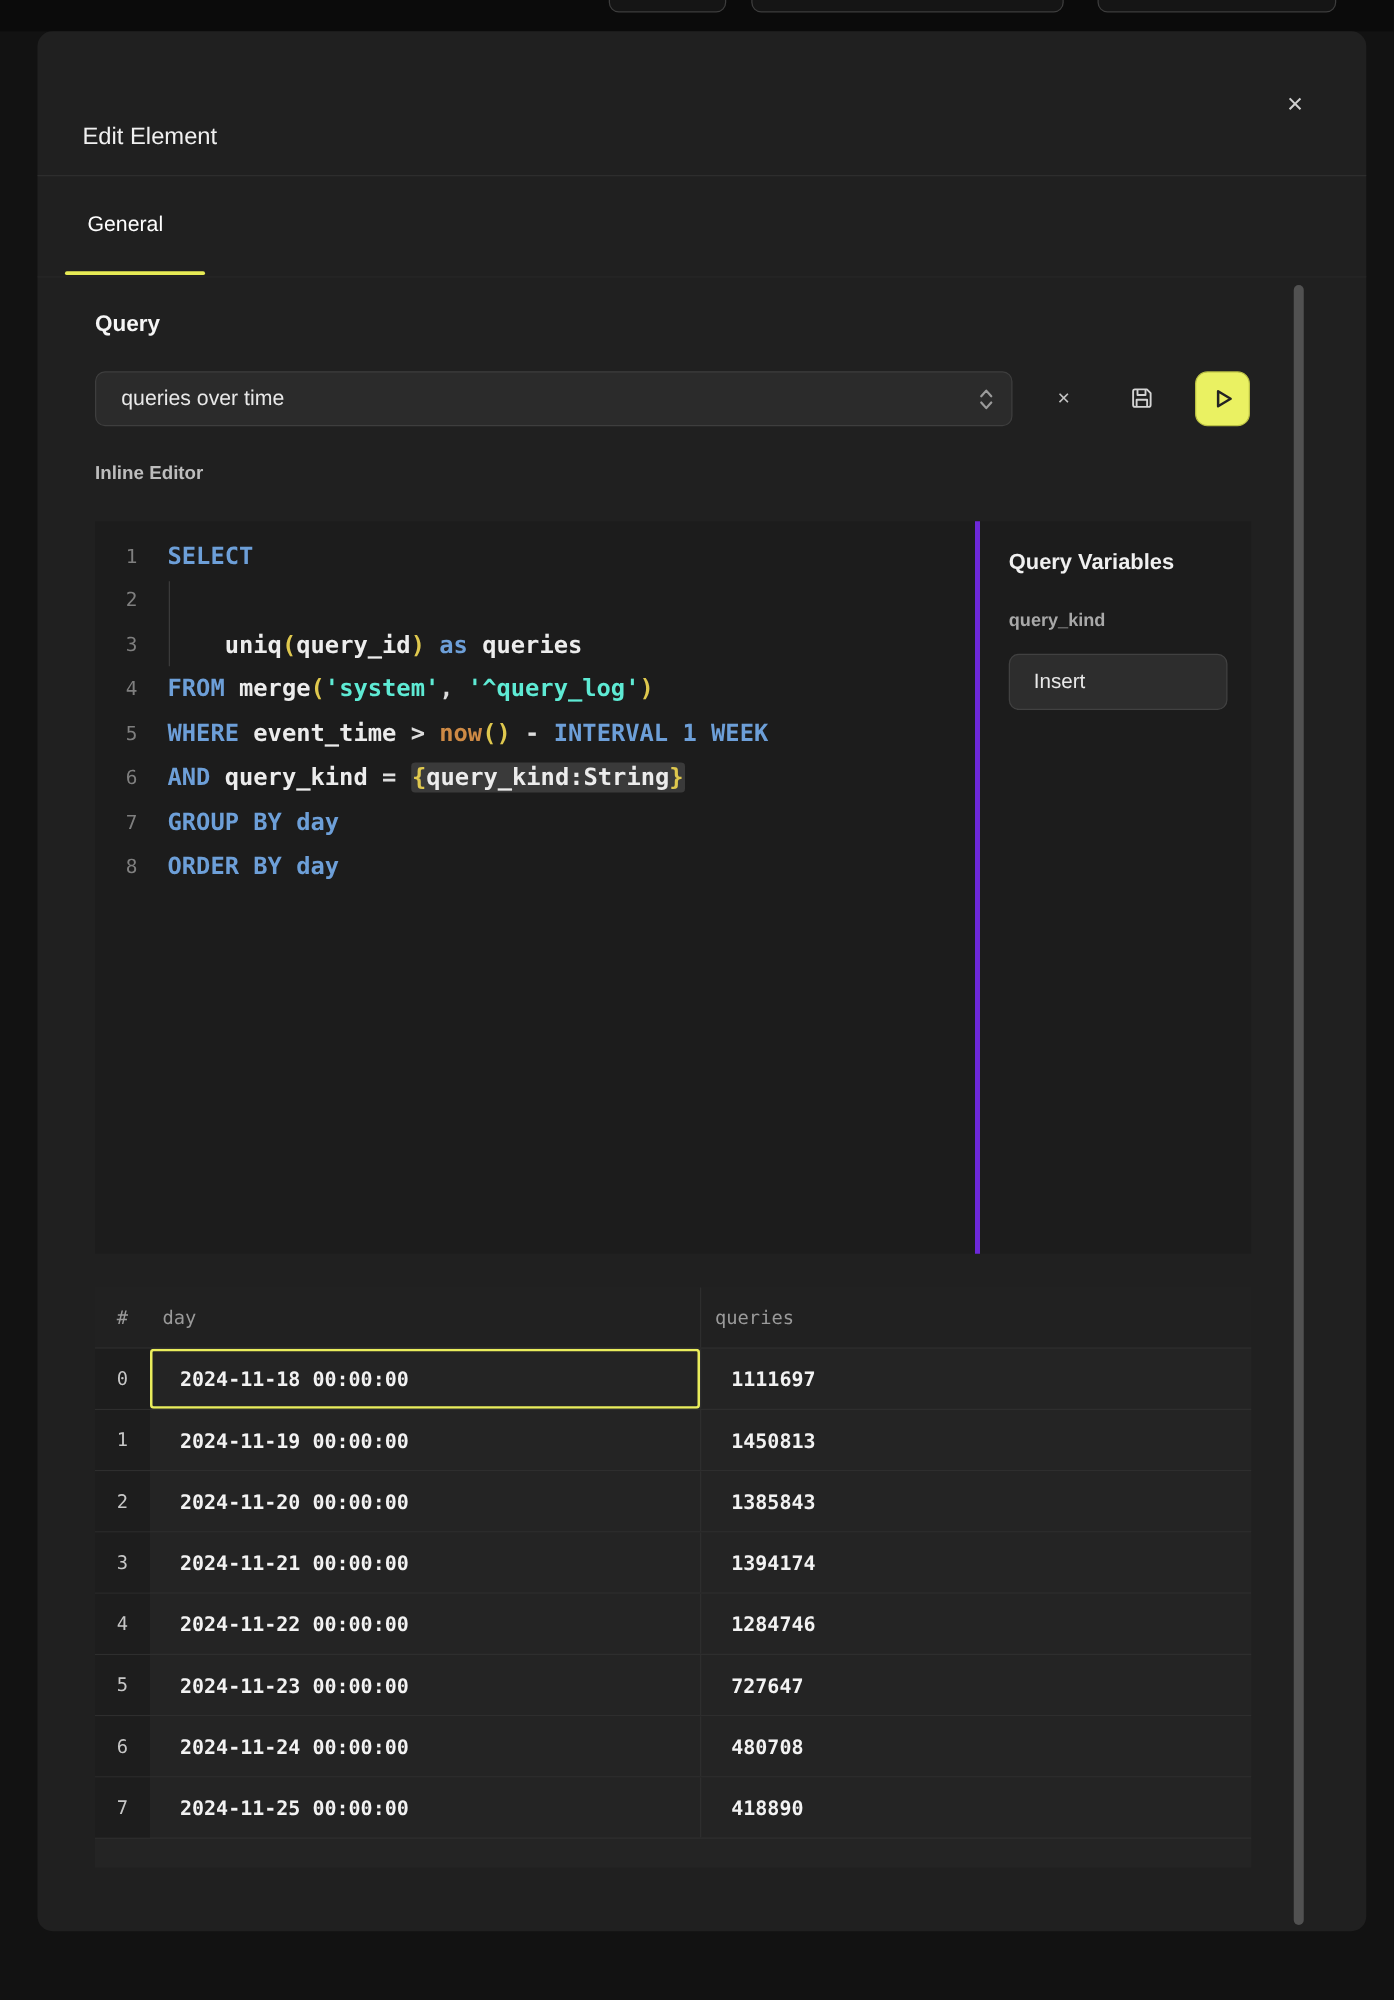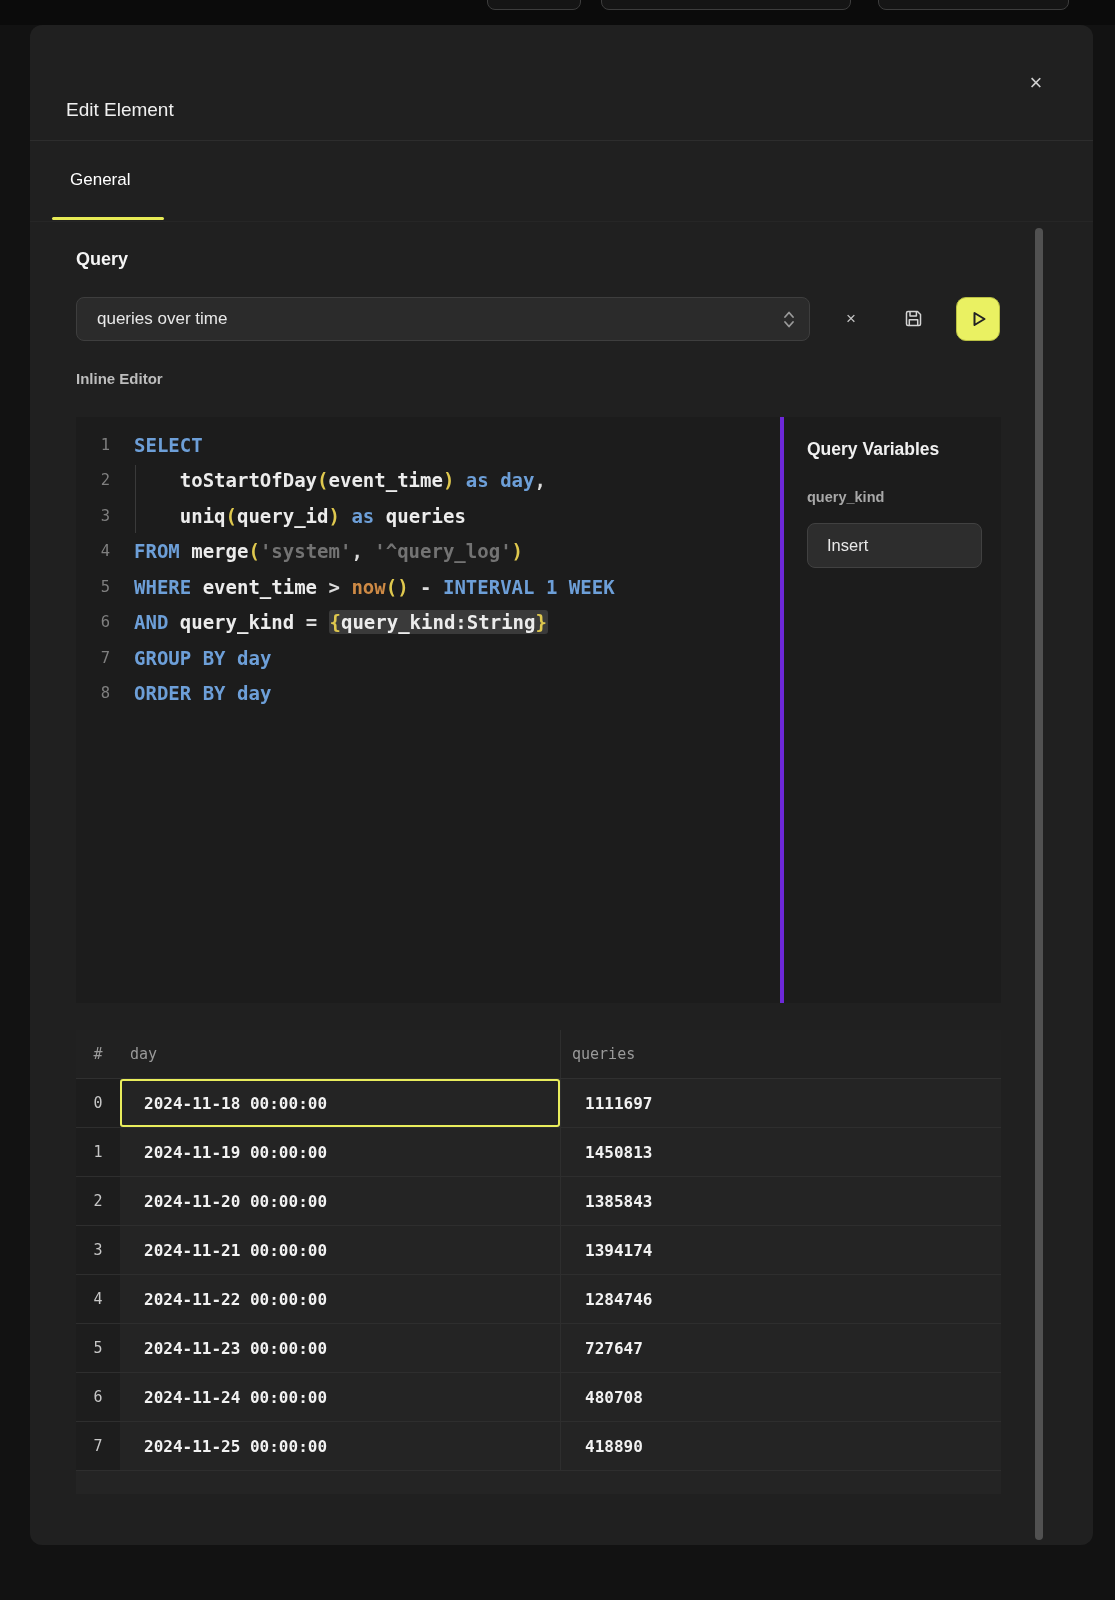--- a/index.html
+++ b/index.html
@@ -45,21 +45,21 @@
   
   .editor { position:absolute; left:46px; top:392px; width:925px; height:586px; background:#1c1c1c; }
   .code-area { position:absolute; left:0; top:0; width:704px; height:586px; padding-top:10px; cursor:text; }
   .code-line { display:flex; align-items:center; height:35.5px; }
   .gutter { flex:none; width:34px; text-align:right; color:#7f7f7f; font-family:"DejaVu Sans Mono",monospace;
     font-size:15.5px; font-weight:400; }
   .code-text { padding-left:24px; white-space:pre; font-family:"DejaVu Sans Mono",monospace; font-size:19px; font-weight:700; color:#e8e8e8; }
   .tk-k { color:#6D9FD8; }
   .tk-f, .tk-i { color:#ECECEC; }
   .tk-p { color:#DFC84E; }
-  .tk-s { color:#737373;text-align:right; }
+  .tk-s { color:#5eead4;text-align:right; }
   .tk-b { color:#CE8A45; }
   .tk-n { color:#6D9FD8; }
   .tk-o, .tk-w { color:#DCDCDC; }
   .chip { background:#3a3a3a; border-radius:3px; padding:1px 1px; }
   .indent-guide { position:absolute; left:59px; top:48px; height:68px; border-left:1px solid #3a3a3a; }
 
   .vars-panel { position:absolute; left:704px; top:0; width:221px; height:586px; border-left:4px solid #6d28d9; }
   .vars-title { position:absolute; left:23px; top:22px; font-size:17.5px; font-weight:600; color:#f0f0f0; }
   .var-name { position:absolute; left:23px; top:72px; font-size:14.5px; font-weight:600; color:#a8a8a8; }
   .insert-btn { position:absolute; left:23px; top:106px; width:175px; height:45px; background:#2d2d2d;
@@ -138,21 +138,20 @@
     <div class="inline-label">Inline Editor</div>
 
     <div class="editor">
       <div class="code-area">
           <div class="code-line">
             <span class="gutter">1</span>
             <span class="code-text"><span class="tk-k">SELECT</span></span>
           </div>
           <div class="code-line">
             <span class="gutter">2</span>
-            <span class="code-text"><span class="tk-w">    </span><span class="tk-f">toStartOfDay</span><span class="tk-p">(</span><span class="tk-i">event_time</span><span class="tk-p">)</span><span class="tk-w"> </span><span class="tk-k">as</span><span class="tk-w"> </span><span class="tk-k">day</span><span class="tk-o">,</span></span>
           </div>
           <div class="code-line">
             <span class="gutter">3</span>
             <span class="code-text"><span class="tk-w">    </span><span class="tk-f">uniq</span><span class="tk-p">(</span><span class="tk-i">query_id</span><span class="tk-p">)</span><span class="tk-w"> </span><span class="tk-k">as</span><span class="tk-w"> </span><span class="tk-i">queries</span></span>
           </div>
           <div class="code-line">
             <span class="gutter">4</span>
             <span class="code-text"><span class="tk-k">FROM</span><span class="tk-w"> </span><span class="tk-f">merge</span><span class="tk-p">(</span><span class="tk-s">'system'</span><span class="tk-o">,</span><span class="tk-w"> </span><span class="tk-s">'^query_log'</span><span class="tk-p">)</span></span>
           </div>
           <div class="code-line">

